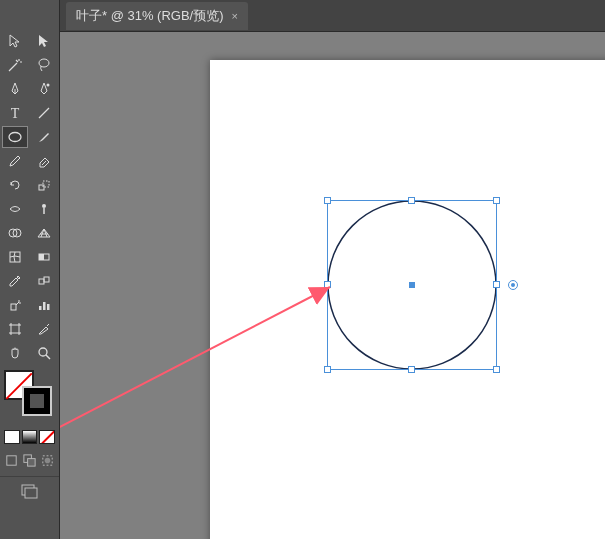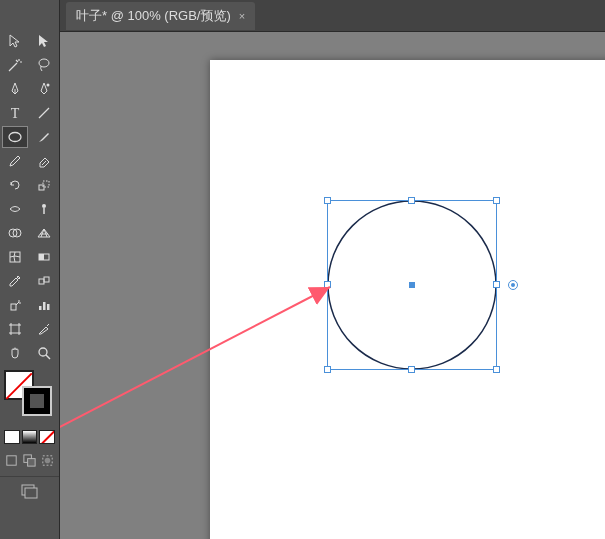--- a/index.html
+++ b/index.html
@@ -241,21 +241,21 @@
   <div class="screen-mode">
       <svg width="20" height="16" viewBox="0 0 20 16">
         <rect x="2" y="2" width="12" height="10" fill="none" stroke="#bbb"></rect>
         <rect x="5" y="5" width="12" height="10" fill="#535353" stroke="#bbb"></rect>
       </svg>
     </div>
 </div>
 
 <div class="tab-bar">
   <div class="tab">
-    <span>叶子* @ 100% (RGB/预览)</span>
+    <span>叶子* @ 31% (RGB/预览)</span>
     <span class="close">×</span>
   </div>
 </div>
 
 <div class="canvas-area">
   <div class="artboard">
     <div class="circle-obj">
       <svg viewBox="0 0 170 170">
           <ellipse cx="85" cy="85" rx="84" ry="84" fill="none" stroke="#1a2a4a" stroke-width="1.5"></ellipse>
         </svg>

